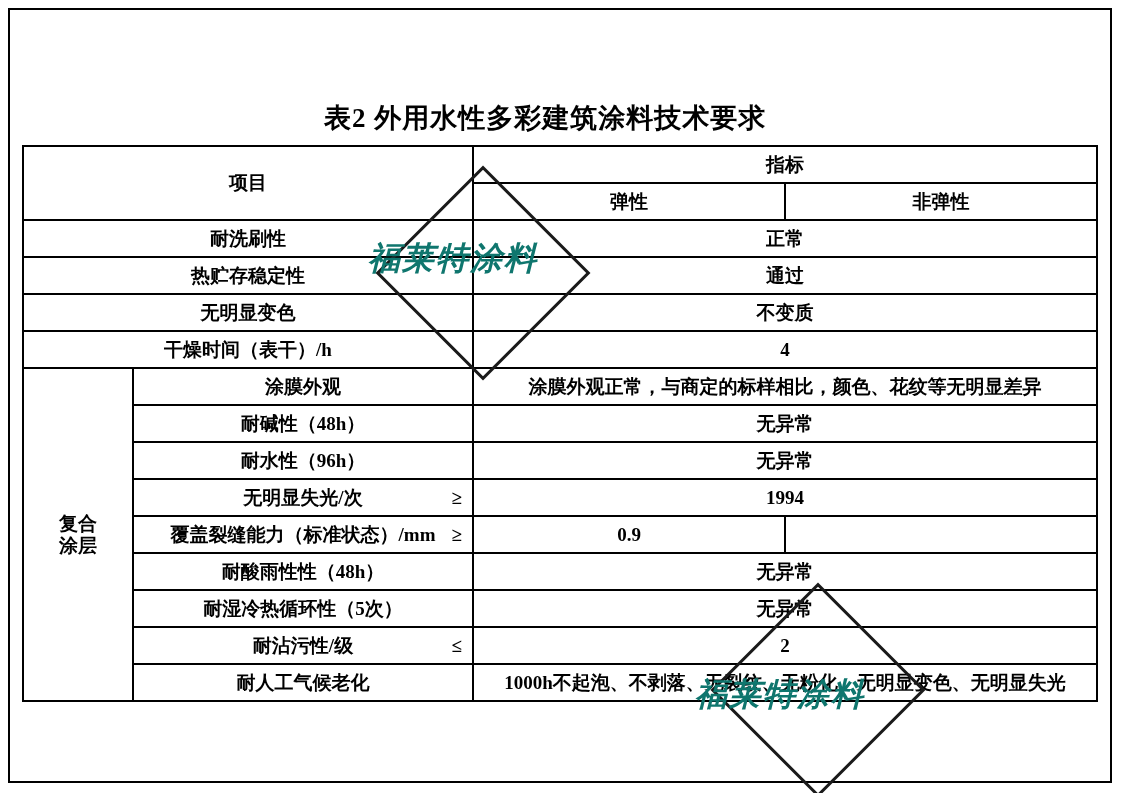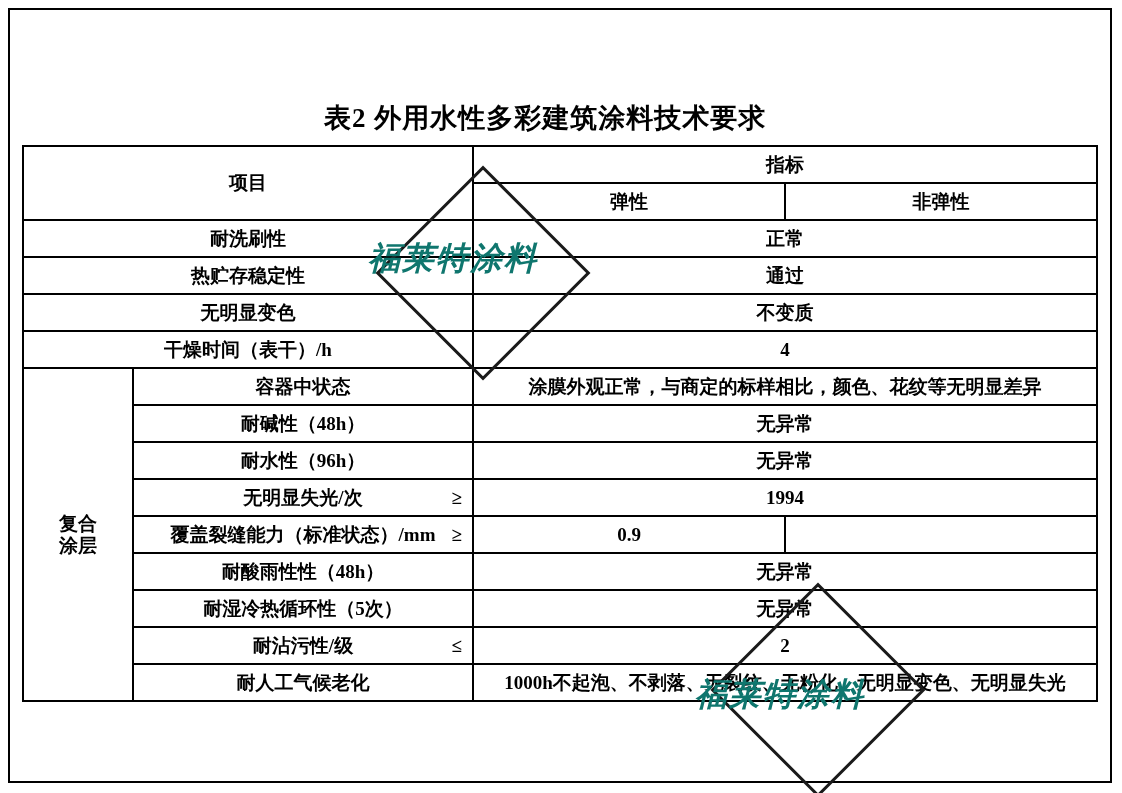--- a/index.html
+++ b/index.html
@@ -179,21 +179,21 @@
       <tr>
         <td colspan="2">干燥时间（表干）/h</td>
         <td colspan="2">4</td>
       </tr>
 
       <tr>
         <td class="vert-group" rowspan="9">
           <span>复合</span><br>
           <span>涂层</span>
         </td>
-        <td>容器中状态</td>
+        <td>涂膜外观</td>
         <td colspan="2" class="desc-small">涂膜外观正常，与商定的标样相比，颜色、花纹等无明显差异</td>
       </tr>
       <tr>
         <td>耐碱性（48h）</td>
         <td colspan="2">无异常</td>
       </tr>
       <tr>
         <td>耐水性（96h）</td>
         <td colspan="2">无异常</td>
       </tr>

